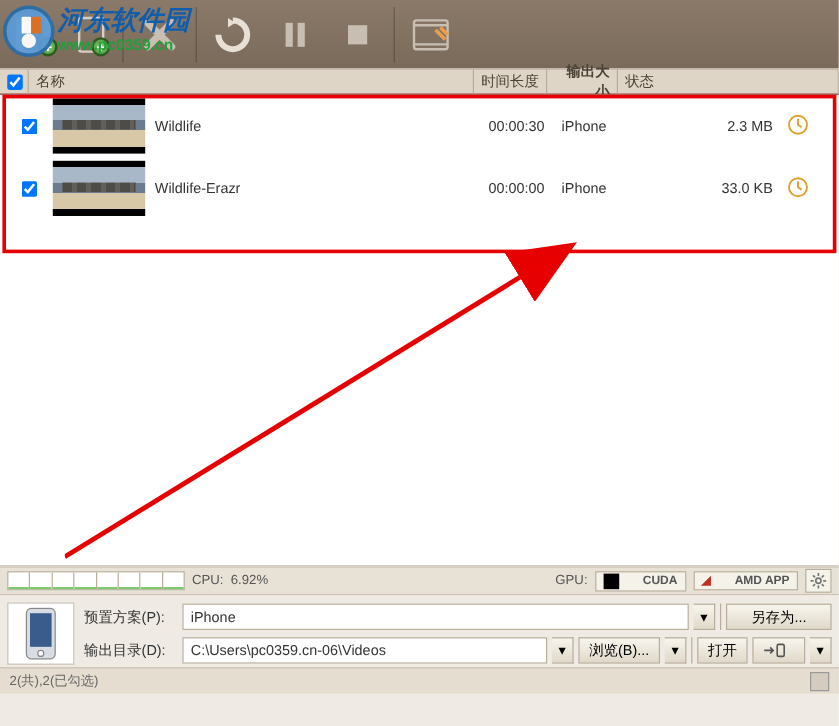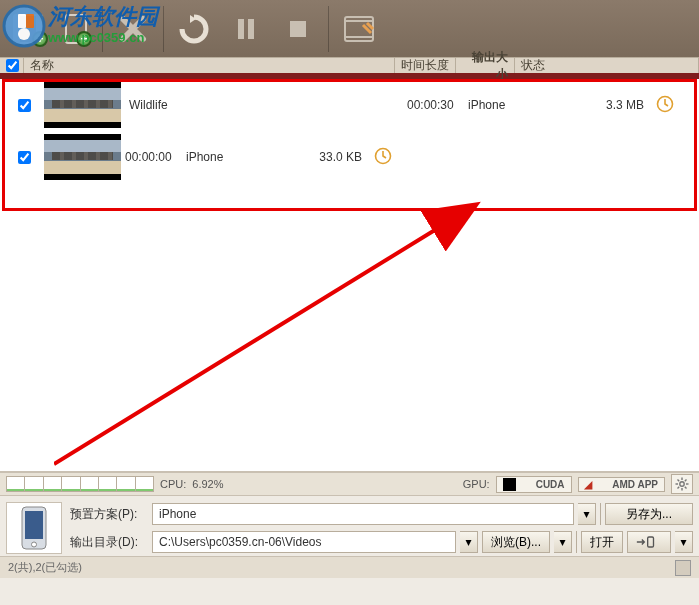--- a/index.html
+++ b/index.html
@@ -5,21 +5,21 @@
 * { margin: 0; padding: 0; box-sizing: border-box; font-family: "Microsoft YaHei", Arial, sans-serif; }
 body { width: 699px; height: 605px; background: #efebe4; overflow: hidden; }
 
 .toolbar { height: 57px; background: linear-gradient(#8b7a6a, #7a6a5a); display: flex; align-items: center; padding: 0 2px; position: relative; }
 .watermark { position: absolute; left: 0; top: 0; height: 57px; width: 180px; pointer-events: none; opacity: 0.95; }
 .btn-big { width: 48px; height: 48px; display: flex; align-items: center; justify-content: center; color: #d8d0c6; margin: 0 2px; cursor: pointer; position: relative; }
 .btn-big svg { width: 36px; height: 36px; }
 .plus-corner { position: absolute; bottom: 6px; right: 4px; width: 16px; height: 16px; background: radial-gradient(#9ad48a, #3c8a2c); border: 2px solid #2a5c1d; border-radius: 50%; display: flex; align-items: center; justify-content: center; color: #fff; font-weight: bold; font-size: 12px; }
 .sep-v { width: 1px; height: 46px; background: rgba(0,0,0,.25); margin: 0 4px; }
 
-.headers { height: 22px; background: #ded5c7; border-top: 1px solid #b8ad9c; border-bottom: 6px solid #7f1d1d; display: flex; align-items: center; font-size: 12px; color: #4a4336; position: relative; }
+.headers { height: 22px; background: #ded5c7; border-top: 1px solid #b8ad9c; border-bottom: 1px solid #7f1d1d; display: flex; align-items: center; font-size: 12px; color: #4a4336; position: relative; }
 .headers > div { padding: 0 6px; border-right: 1px solid #b8ad9c; height: 100%; display: flex; align-items: center; }
 .col-check { width: 24px; }
 .col-name { width: 371px; }
 .col-dur { width: 61px; }
 .col-preset { width: 117px; }
 .col-size { width: 59px; text-align: right; justify-content: flex-end; font-weight: bold; }
 .col-status { flex: 1; border-right: none; }
 
 .list { background: #fff; height: 393px; position: relative; border-bottom: 1px solid #c9c0b2; }
 .highlight-box { position: absolute; left: 2px; top: 0px; right: 2px; height: 132px; border: 3px solid #e60000; pointer-events: none; }
@@ -138,33 +138,34 @@
 
 <div class="list">
   <div class="row">
     <div class="cell-check">
         <input type="checkbox" checked="" style="">
       </div>
     <div class="cell-thumb"></div>
     <div class="cell-name">Wildlife</div>
     <div class="cell-dur">00:00:30</div>
     <div class="cell-preset">iPhone</div>
-    <div class="cell-size">3.3 MB</div>
+    <div class="cell-size">2.3 MB</div>
     <div class="cell-status">
         <span class="clock-icon"><svg viewBox="0 0 18 18">
             <circle cx="9" cy="9" r="7.5" fill="none" stroke="#e0a030" stroke-width="1.6"></circle>
             <path d="M9 4 V9 L12 11" stroke="#e0a030" stroke-width="1.6" fill="none"></path>
           </svg></span>
       </div>
   </div>
   <div class="row">
     <div class="cell-check">
         <input type="checkbox" checked="" style="">
       </div>
     <div class="cell-thumb"></div>
+    <div class="cell-name">Wildlife-Erazr</div>
     <div class="cell-dur">00:00:00</div>
     <div class="cell-preset">iPhone</div>
     <div class="cell-size">33.0 KB</div>
     <div class="cell-status">
         <span class="clock-icon"><svg viewBox="0 0 18 18">
             <circle cx="9" cy="9" r="7.5" fill="none" stroke="#e0a030" stroke-width="1.6"></circle>
             <path d="M9 4 V9 L12 11" stroke="#e0a030" stroke-width="1.6" fill="none"></path>
           </svg></span>
       </div>
   </div>

